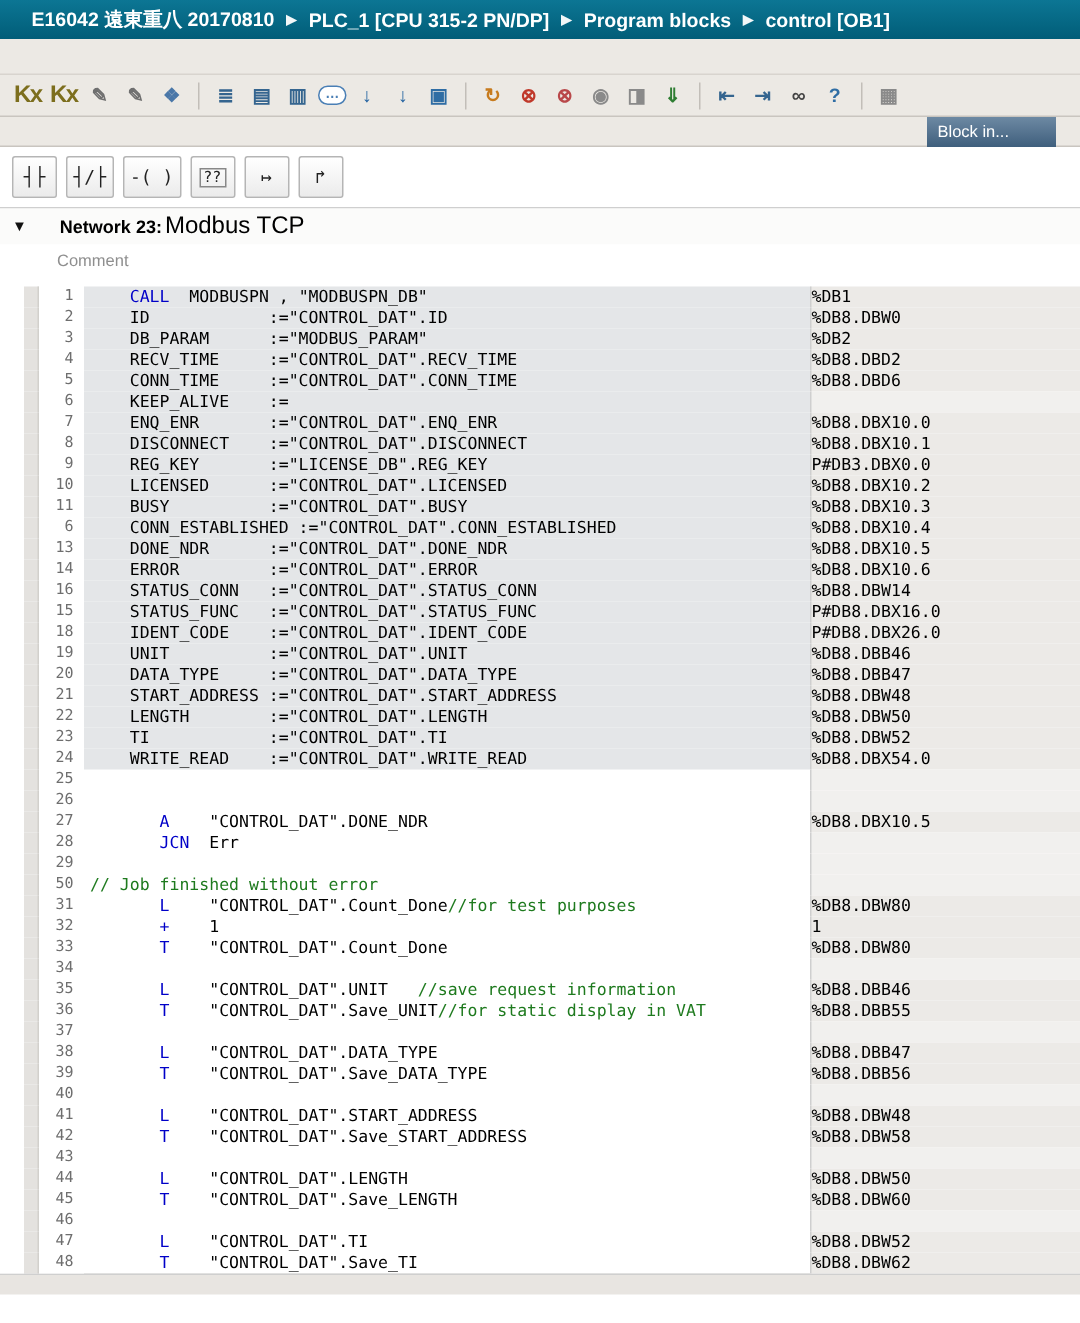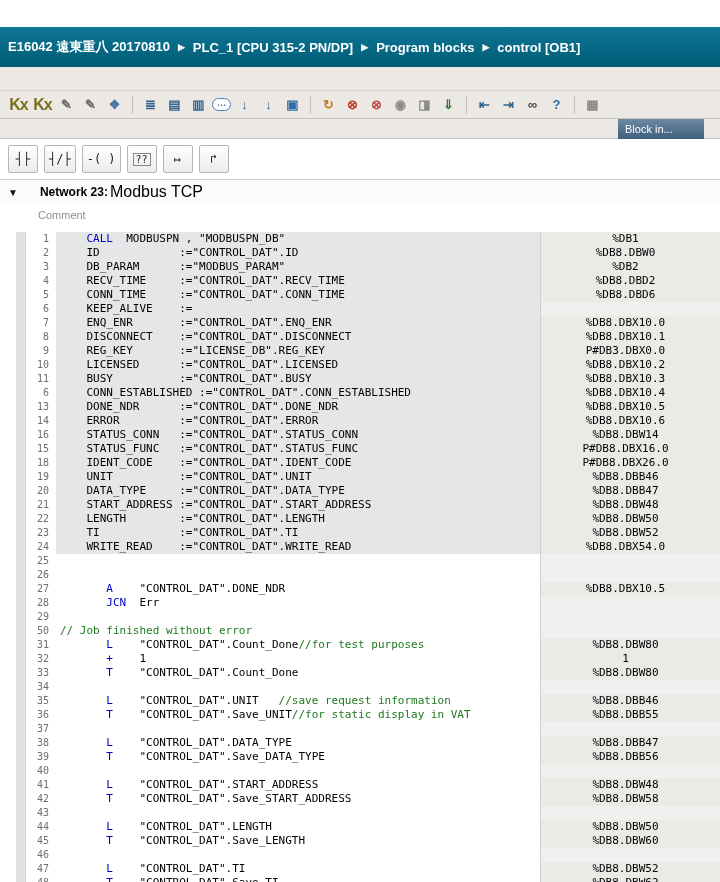--- a/index.html
+++ b/index.html
@@ -6,23 +6,23 @@
     --titlebar-top:#0e7robin; 
   }
   *{box-sizing:border-box;}
   html,body{margin:0;padding:0;}
   body{
     width:720px;height:882px;overflow:hidden;background:#ffffff;
     font-family:"Liberation Sans",sans-serif;
   }
   
   .titlebar{
-    height:40px;display:flex;align-items:center;gap:8px;padding:0 8px;
+    height:26px;display:flex;align-items:center;gap:8px;padding:0 21px;
     background:linear-gradient(#0c7694,#015d78);
-    color:#fff;font-size:13px;font-weight:bold;margin-top:27px;
+    color:#fff;font-size:13px;font-weight:bold;
   }
   .crumb{cursor:default;white-space:nowrap;}
   .crumb-sep{font-size:9px;opacity:.95;}
   
   .menustrip{height:24px;background:#ece9e4;border-bottom:1px solid #d8d4ce;}
   
   .toolbar{
     height:28px;background:#ece9e4;border-bottom:1px solid #c9c5bf;
     display:flex;align-items:center;padding:0 8px;gap:3px;
   }
@@ -72,21 +72,21 @@
   .ln{
     flex:0 0 30px;text-align:right;padding-right:7px;
     font-family:"DejaVu Sans Mono",monospace;font-size:10px;line-height:14px;color:#6e6e6e;background:#fff;
   }
   .cl{
     flex:1 1 auto;padding-left:4px;white-space:pre;overflow:hidden;
     font-family:"DejaVu Sans Mono",monospace;font-size:11px;line-height:14px;color:#000;cursor:text;
   }
   .cl.hl{background:var(--selection);}
   .ad{
-    flex:0 0 180px;text-align:center;padding-right:10px;
+    flex:0 0 180px;text-align:left;padding-right:10px;
     font-family:"DejaVu Sans Mono",monospace;font-size:11px;line-height:14px;color:#000;
     background:#f1f0ee;border-left:1px solid #cfcfcf;
   }
   .ad.has{background:#eceae7;}
   .kw{color:var(--keyword);}
   .cm{color:var(--comment);}
   .pln{color:#000;}
   .bottomstrip{height:14px;background:#e8e5e1;border-top:1px solid #cfcfcf;}
 </style>
 </head>

